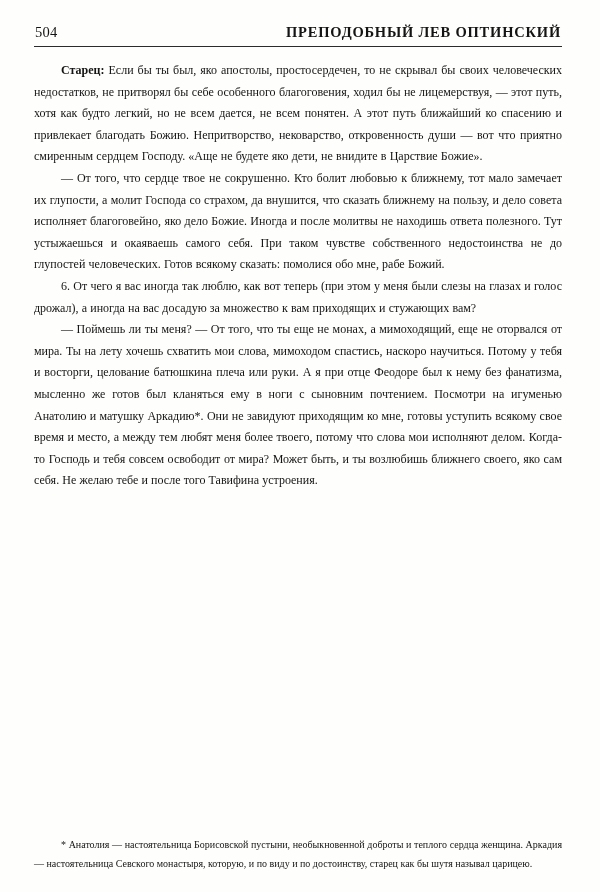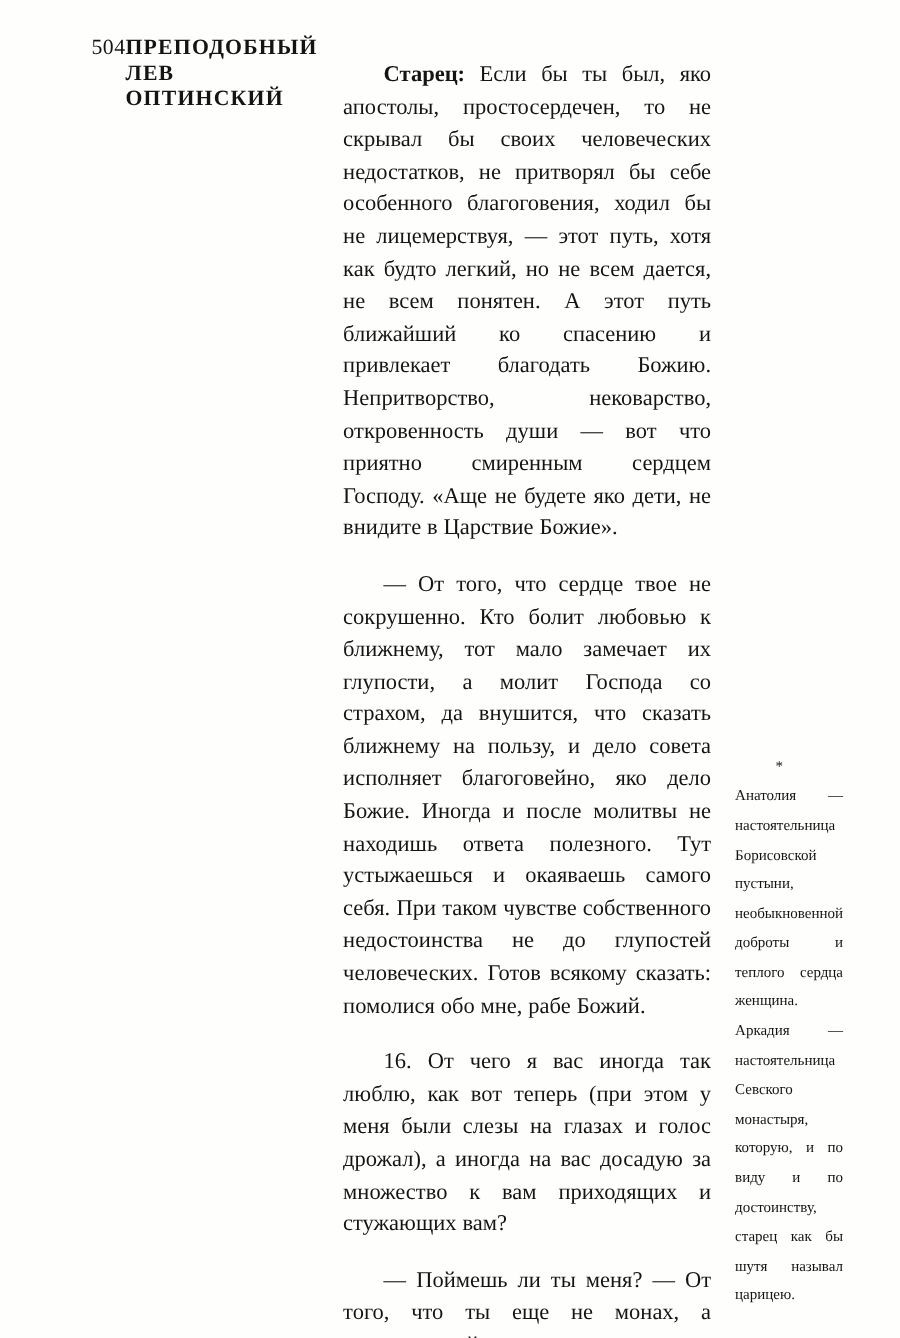--- a/index.html
+++ b/index.html
@@ -8,23 +8,23 @@
     background: #ffffff;
   }
   .page {
     position: relative;
     width: 600px;
     height: 892px;
     box-sizing: border-box;
     background: #fefefc;
     color: #141414;
     font-family: "Liberation Serif", "DejaVu Serif", serif;
-    padding: 24px 38px 18px 60px;
+    padding: 24px 38px 18px 34px;
     display: flex;
-    flex-direction: row;
+    flex-direction: column;
     overflow: hidden;
     justify-content: space-between;
   }
   .page-header {
     display: flex;
     justify-content: space-between;
     align-items: baseline;
     font-size: 14.5px;
     padding: 0 1px 5px 1px;
   }
@@ -36,24 +36,24 @@
     font-weight: bold;
     letter-spacing: 0.8px;
     font-family: Liberation Serif, serif;
   }
   .header-rule {
     border: none;
     border-top: 1.6px solid #2b2b2b;
     margin: 0 0 13px 0;
   }
   .body-text p {
-    margin: 16px;
+    margin: 0;
     text-align: justify;
     text-indent: 27px;
-    font-size: 15px;
+    font-size: 12px;
     line-height: 21.6px;
     word-spacing: 0.2px;
   }
   .body-text .lead-bold {
     font-weight: bold;
   }
   .body-text .ed-italic,
   .footnote .ed-italic {
     font-style: italic;
   }
@@ -81,21 +81,21 @@
 
   <hr class="header-rule">
 
   <main class="body-text">
 
     <p><span class="lead-bold">Старец:</span><span> Если бы ты был, яко апостолы, простосердечен, то не скрывал бы своих человеческих недостатков, не притворял бы себе особенного благоговения, ходил бы не лицемерствуя, — этот путь, хотя как будто легкий, но не всем дается, не всем понятен. А этот путь ближайший ко спасению и привлекает благодать Божию. Непритворство, нековарство, откровенность души — вот что приятно смиренным сердцем Господу. «Аще не будете яко дети, не внидите в Царствие Божие».</span></p>
 
 
     <p>— От того, что сердце твое не сокрушенно. Кто болит любовью к ближнему, тот мало замечает их глупости, а молит Господа со страхом, да внушится, что сказать ближнему на пользу, и дело совета исполняет благоговейно, яко дело Божие. Иногда и после молитвы не находишь ответа полезного. Тут устыжаешься и окаяваешь самого себя. При таком чувстве собственного недостоинства не до глупостей человеческих. Готов всякому сказать: помолися обо мне, рабе Божий.</p>
 
-    <p>16. От чего я вас иногда так люблю, как вот теперь (при этом у меня были слезы на глазах и голос дрожал), а иногда на вас досадую за множество к вам приходящих и стужающих вам?</p>
+    <p>6. От чего я вас иногда так люблю, как вот теперь (при этом у меня были слезы на глазах и голос дрожал), а иногда на вас досадую за множество к вам приходящих и стужающих вам?</p>
 
     <p>— Поймешь ли ты меня? — От того, что ты еще не монах, а мимоходящий, еще не оторвался от мира. Ты на лету хочешь схватить мои слова, мимоходом спастись, наскоро научиться. Потому у тебя и восторги, целование батюшкина плеча или руки. А я при отце Феодоре был к нему без фанатизма, мысленно же готов был кланяться ему в ноги с сыновним почтением. Посмотри на игуменью Анатолию и матушку Аркадию*. Они не завидуют приходящим ко мне, готовы уступить всякому свое время и место, а между тем любят меня более твоего, потому что слова мои исполняют делом. Когда-то Господь и тебя совсем освободит от мира? Может быть, и ты возлюбишь ближнего своего, яко сам себя. Не желаю тебе и после того Тавифина устроения.</p>
 
   </main>
 
   <footer class="footnote">
     <p>* Анатолия — настоятельница Борисовской пустыни, необыкновенной доброты и теплого сердца женщина. Аркадия — настоятельница Севского монастыря, которую, и по виду и по достоинству, старец как бы шутя называл царицею.</p>
   </footer>
 
 </div>

